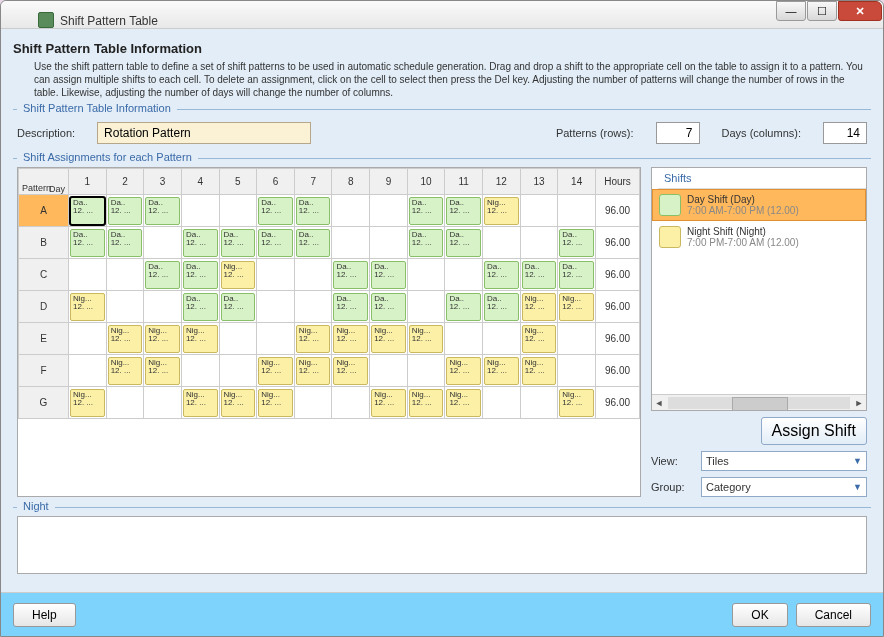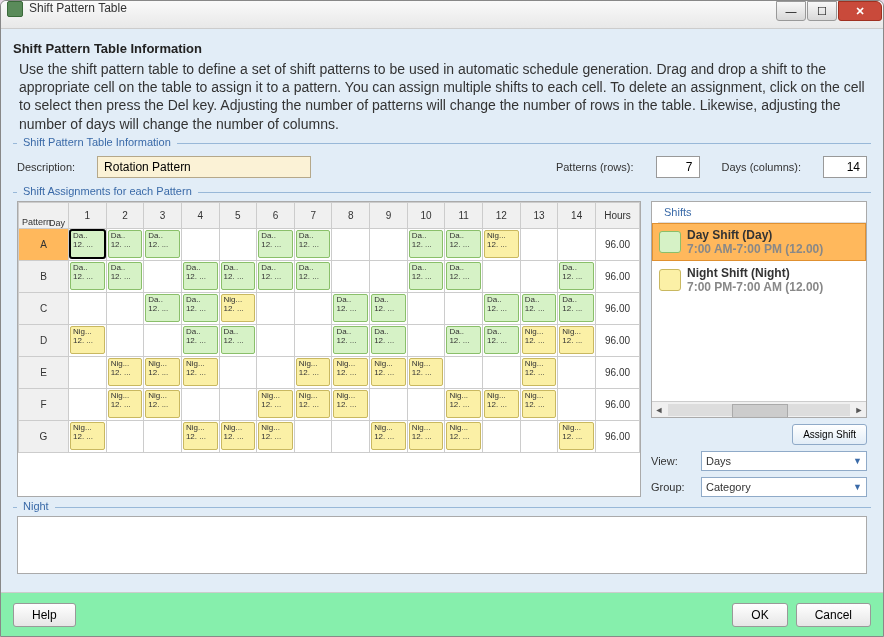--- a/index.html
+++ b/index.html
@@ -1,26 +1,26 @@
 <!DOCTYPE html>
 <html><head>
 <meta charset="utf-8">
 <style>
 * { box-sizing: border-box; font-family: Arial, sans-serif; }
 body { margin: 0; padding: 0; background: #e8d8e8; }
 .window { width: 884px; height: 637px; background: #fff; border: 1px solid #888; border-radius: 6px 6px 0 0; position: relative; display: flex; flex-direction: column; }
-.titlebar { height: 28px; background: linear-gradient(#fafafa,#e8e8e8); border-bottom: 1px solid #ccc; display: flex; align-items: flex-start; border-radius: 6px 6px 0 0; }
+.titlebar { height: 28px; background: linear-gradient(#fafafa,#e8e8e8); border-bottom: 1px solid #ccc; display: flex; align-items: flex-end; border-radius: 6px 6px 0 0; padding-left: 31px; }
 .titlebar .icon { width: 16px; height: 16px; margin: 0 6px; background: #5a8b5a; border: 1px solid #3a6a3a; border-radius: 2px; }
 .titlebar .title { font-size: 12px; color: #333; }
 .wincontrols { position: absolute; right: 0; top: 0; display: flex; }
 .wincontrols .btn { width: 30px; height: 20px; border: 1px solid #999; background: linear-gradient(#f8f8f8,#d8d8d8); margin-right: 1px; font-size: 11px; display: flex; align-items:center; justify-content:center; border-radius: 0 0 3px 3px; }
 .wincontrols .btn.close { width: 44px; background: #c94a3b; color: #fff; border-color: #a03020; border-radius: 0 6px 3px 3px; font-weight: bold; }
 .content { flex: 1; background: #e2edf7; padding: 10px 12px; display: flex; flex-direction: column; font-size: 11px; color: #333; overflow: hidden; }
 h2 { font-size: 13px; font-weight: bold; margin: 2px 0 4px 0; color: #222; }
-.intro { font-size: 14px; color: #333; line-height: 1.3; margin-bottom: 6px; padding: 0 6px; }
+.intro { font-size: 10px; color: #333; line-height: 1.3; margin-bottom: 6px; padding: 0 6px; margin-left: 15px; }
 .fieldset { border: none; border-top: 1px solid #98b8d8; padding: 8px 4px 2px 4px; margin: 4px 0; position: relative; }
 .fieldset .legend { position: absolute; top: -8px; left: 4px; background: #e2edf7; padding: 0 6px; color: #3a6aa8; font-size: 11px; }
 .row { display: flex; align-items: center; gap: 22px; margin: 4px 0; }
 .row label { color: #333; }
 .txtinput { border: 1px solid #b5a88a; background: #fbf2d6; padding: 3px 6px; font-size: 12px; height: 22px; }
 .desc-input { flex: 1; max-width: 400px; }
 .numinput { border: 1px solid #999; background: #fff; text-align: right; padding: 3px 6px; font-size: 12px; width: 44px; height: 22px; }
 .assignments { display: flex; gap: 10px; flex: 1; min-height: 0; }
 .grid-wrap { flex: 1; border: 1px solid #aaa; background: #fff; overflow: hidden; }
 table.grid { border-collapse: collapse; width: 100%; table-layout: fixed; }
@@ -40,33 +40,33 @@
 .chip .l1 { display:block; white-space:nowrap; overflow:hidden; }
 .chip .l2 { display:block; white-space:nowrap; overflow:hidden; }
 .side { width: 216px; display: flex; flex-direction: column; gap: 6px; }
 .shifts-box { border: 1px solid #aaa; background: #fff; flex: 1; display: flex; flex-direction: column; }
 .shifts-box .hdr { padding: 4px 6px; color: #3a6aa8; font-size: 11px; border-bottom: 1px solid #ddd; margin-left: 6px; }
 .shift-item { display: flex; align-items: center; padding: 4px 6px; gap: 6px; border: 1px solid transparent; }
 .shift-item.selected { background: #ffb85c; border: 1px solid #e09030; }
 .shift-swatch { width: 22px; height: 22px; border-radius: 3px; }
 .shift-swatch.day { background: #d6f2c6; border: 1px solid #8abf6a; }
 .shift-swatch.night { background: #fbf0a6; border: 1px solid #c9b860; }
-.shift-text { display: flex; flex-direction: column; font-size: 12px; font-weight: bold; }
+.shift-text { display: flex; flex-direction: column; font-size: 10px; }
 .shift-text .sub { color: #888; }
 .hscroll { height: 16px; border-top: 1px solid #ccc; background: #f0f0f0; display:flex; align-items:center; justify-content:space-between; margin-top:auto;}
 .hscroll .arrow { width: 14px; height: 14px; display:flex; align-items:center;justify-content:center; font-size:9px; color:#555;}
 .hscroll .thumb { flex:1; height:12px; margin:0 2px; background:#ddd; position:relative;}
 .hscroll .thumb::after{content:"";position:absolute;left:35%;top:0;width:30%;height:100%;background:#ccc;border:1px solid #aaa;}
-.btn-assign { align-self: flex-end; padding: 4px 10px; font-size: 10px; border: 1px solid #8faac8; background: linear-gradient(#fff,#e2edf7); border-radius: 3px; text-align: right; }
+.btn-assign { align-self: flex-end; padding: 4px 10px; font-size: 16px; border: 1px solid #8faac8; background: linear-gradient(#fff,#e2edf7); border-radius: 3px; text-align: right; }
 .combo-row { display: flex; align-items: center; gap: 6px; }
 .combo-row label { width: 44px; font-size: 11px; }
 .combo { flex: 1; border: 1px solid #8faac8; background: #fff; font-size: 11px; height: 20px; padding: 0 4px; display:flex; align-items:center; justify-content:space-between;}
 .combo .caret { color:#3a6aa8; font-size:9px;}
 .notes-area { border: 1px solid #aaa; background: #fff; height: 58px; width: 100%; resize: none; font-size: 11px; padding: 4px; }
-.footer { height: 44px; border-top: 1px solid #ccc; background: #86efac; display: flex; align-items: center; padding: 0 12px; gap: 8px; }
+.footer { height: 44px; border-top: 1px solid #ccc; background: #7dd3fc; display: flex; align-items: center; padding: 0 12px; gap: 8px; }
 .footer .spacer { flex: 1; }
 .dlg-btn { padding: 4px 18px; font-size: 12px; border: 1px solid #999; background: linear-gradient(#fff,#e6e6e6); border-radius: 3px; }
 </style>
 </head>
 <body>
 
 <div class="window">
   <div class="titlebar">
     <div class="icon"></div>
     <div class="title">Shift Pattern Table</div>
@@ -562,21 +562,21 @@
             <div class="hscroll">
               <div class="arrow">◄</div>
               <div class="thumb"></div>
               <div class="arrow">►</div>
             </div>
           </div>
           <button class="btn-assign">Assign Shift</button>
           <div class="combo-row">
             <label>View:</label>
             <div class="combo">
-              <span>Days</span>
+              <span>Tiles</span>
               <span class="caret">▼</span>
             </div>
           </div>
           <div class="combo-row">
             <label>Group:</label>
             <div class="combo">
               <span>Category</span>
               <span class="caret">▼</span>
             </div>
           </div>

